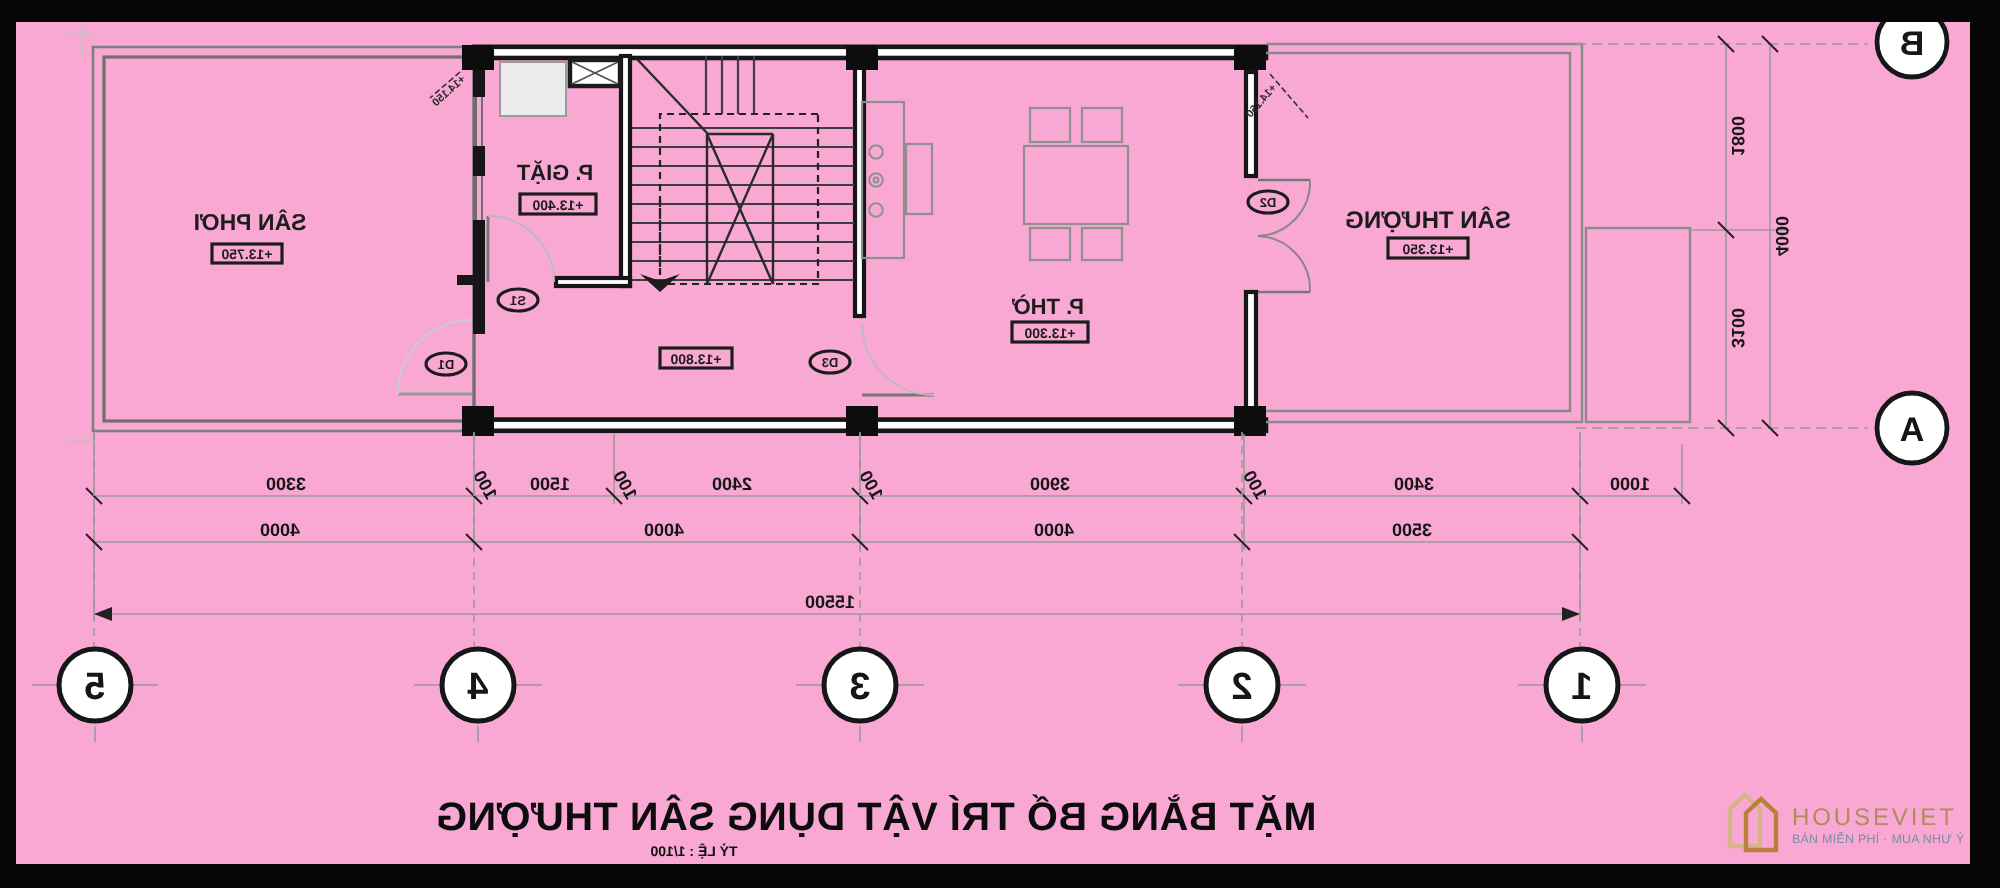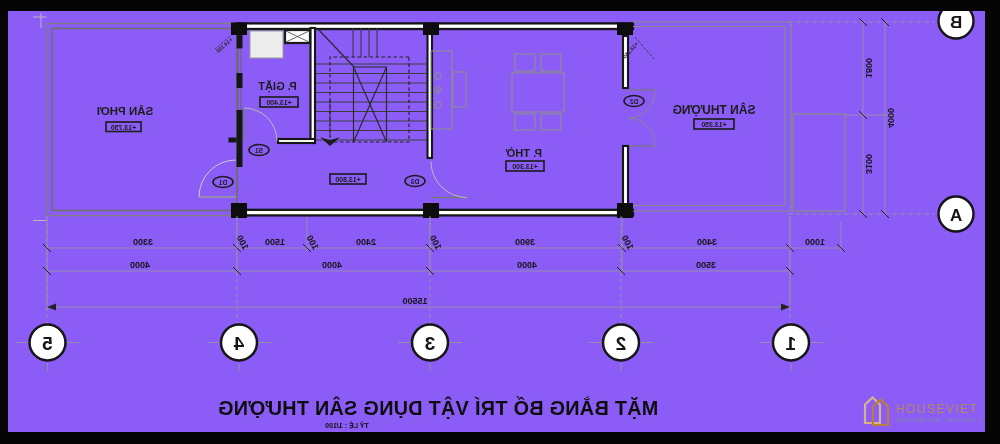--- a/index.html
+++ b/index.html
@@ -1,16 +1,16 @@
 <!DOCTYPE html>
 <html><head>
 <meta charset="utf-8">
 <style>
 html,body{margin:0;padding:0;background:#fff}
-#c{position:relative;width:1000px;height:444px;background:#8b5cf6;overflow:hidden}
+#c{position:relative;width:1000px;height:444px;background:#f9a8d4;overflow:hidden}
 text{font-family:"Liberation Sans",sans-serif}
 </style>
 </head>
 <body>
 <div id="c">
 <svg width="1000" height="444" viewBox="0 0 1000 444">
 <defs>
         <filter id="soft" x="-2%" y="-2%" width="104%" height="104%">
           <feGaussianBlur stdDeviation="0.34"></feGaussianBlur>
         </filter>

